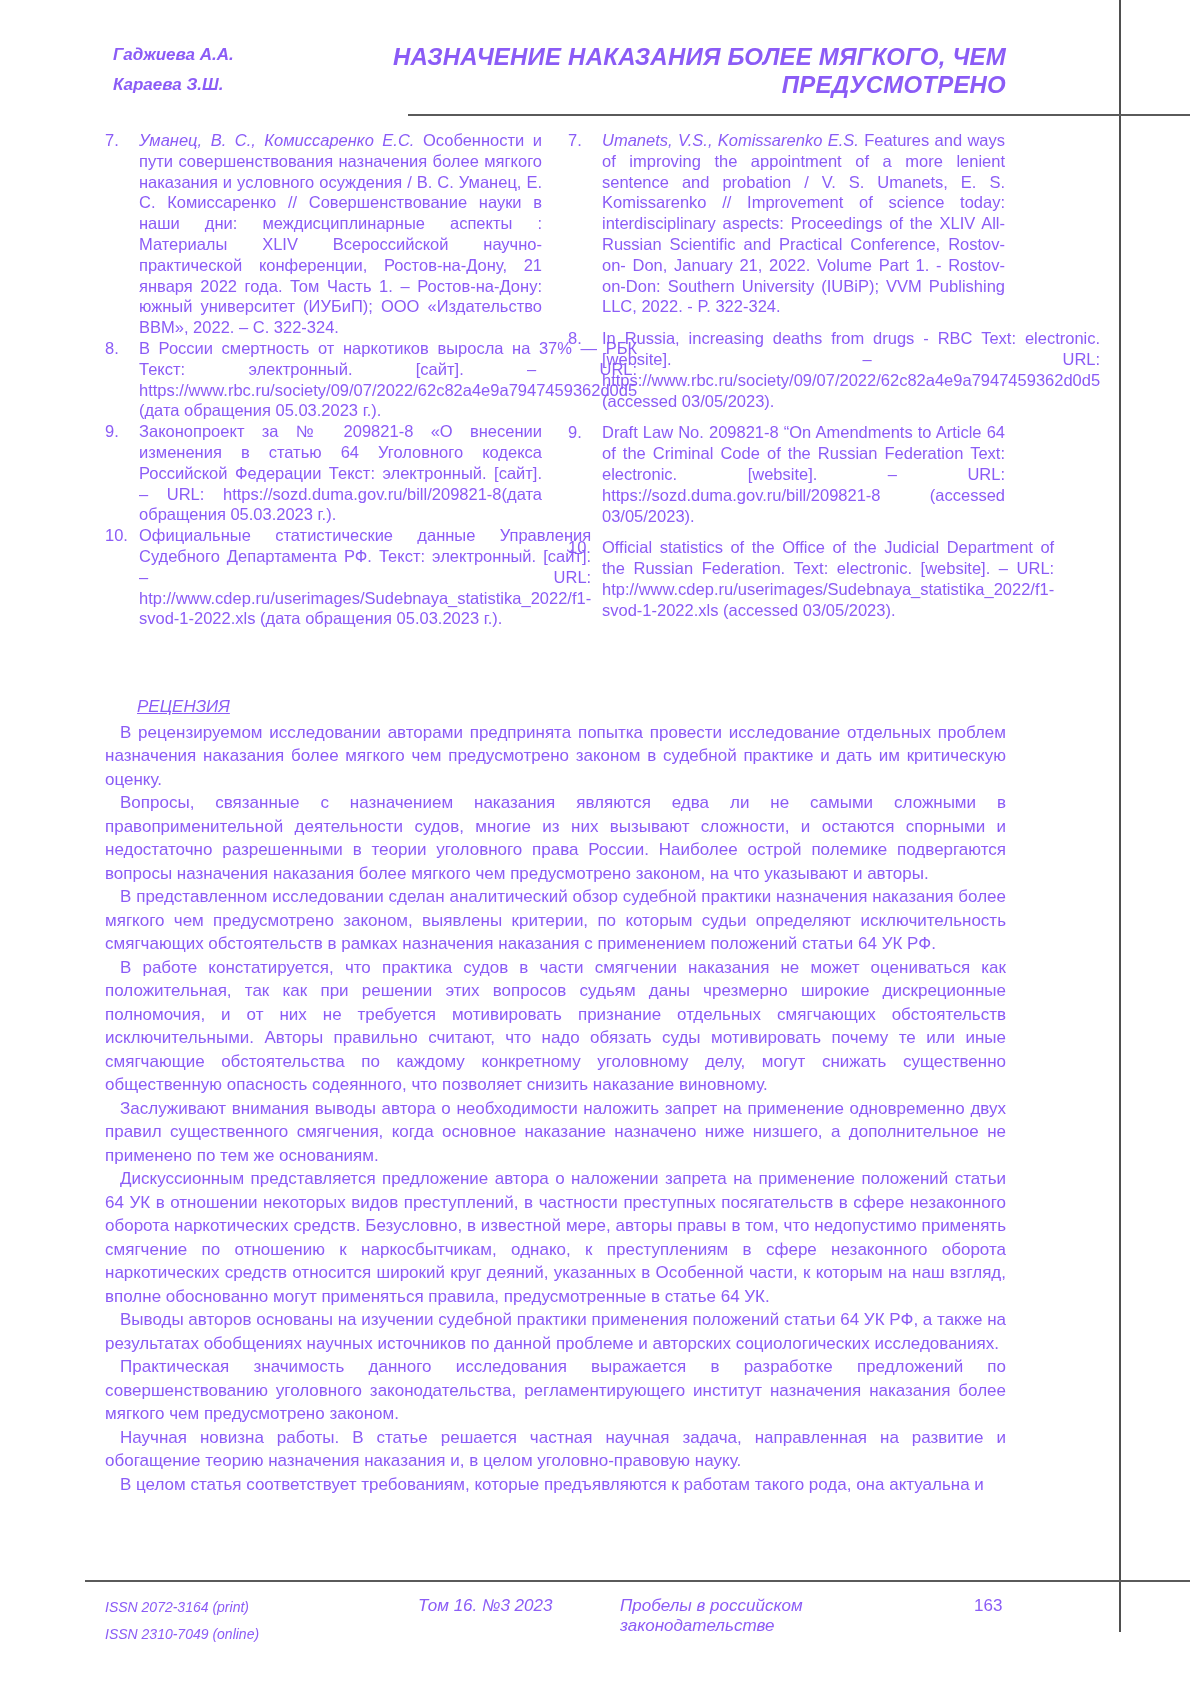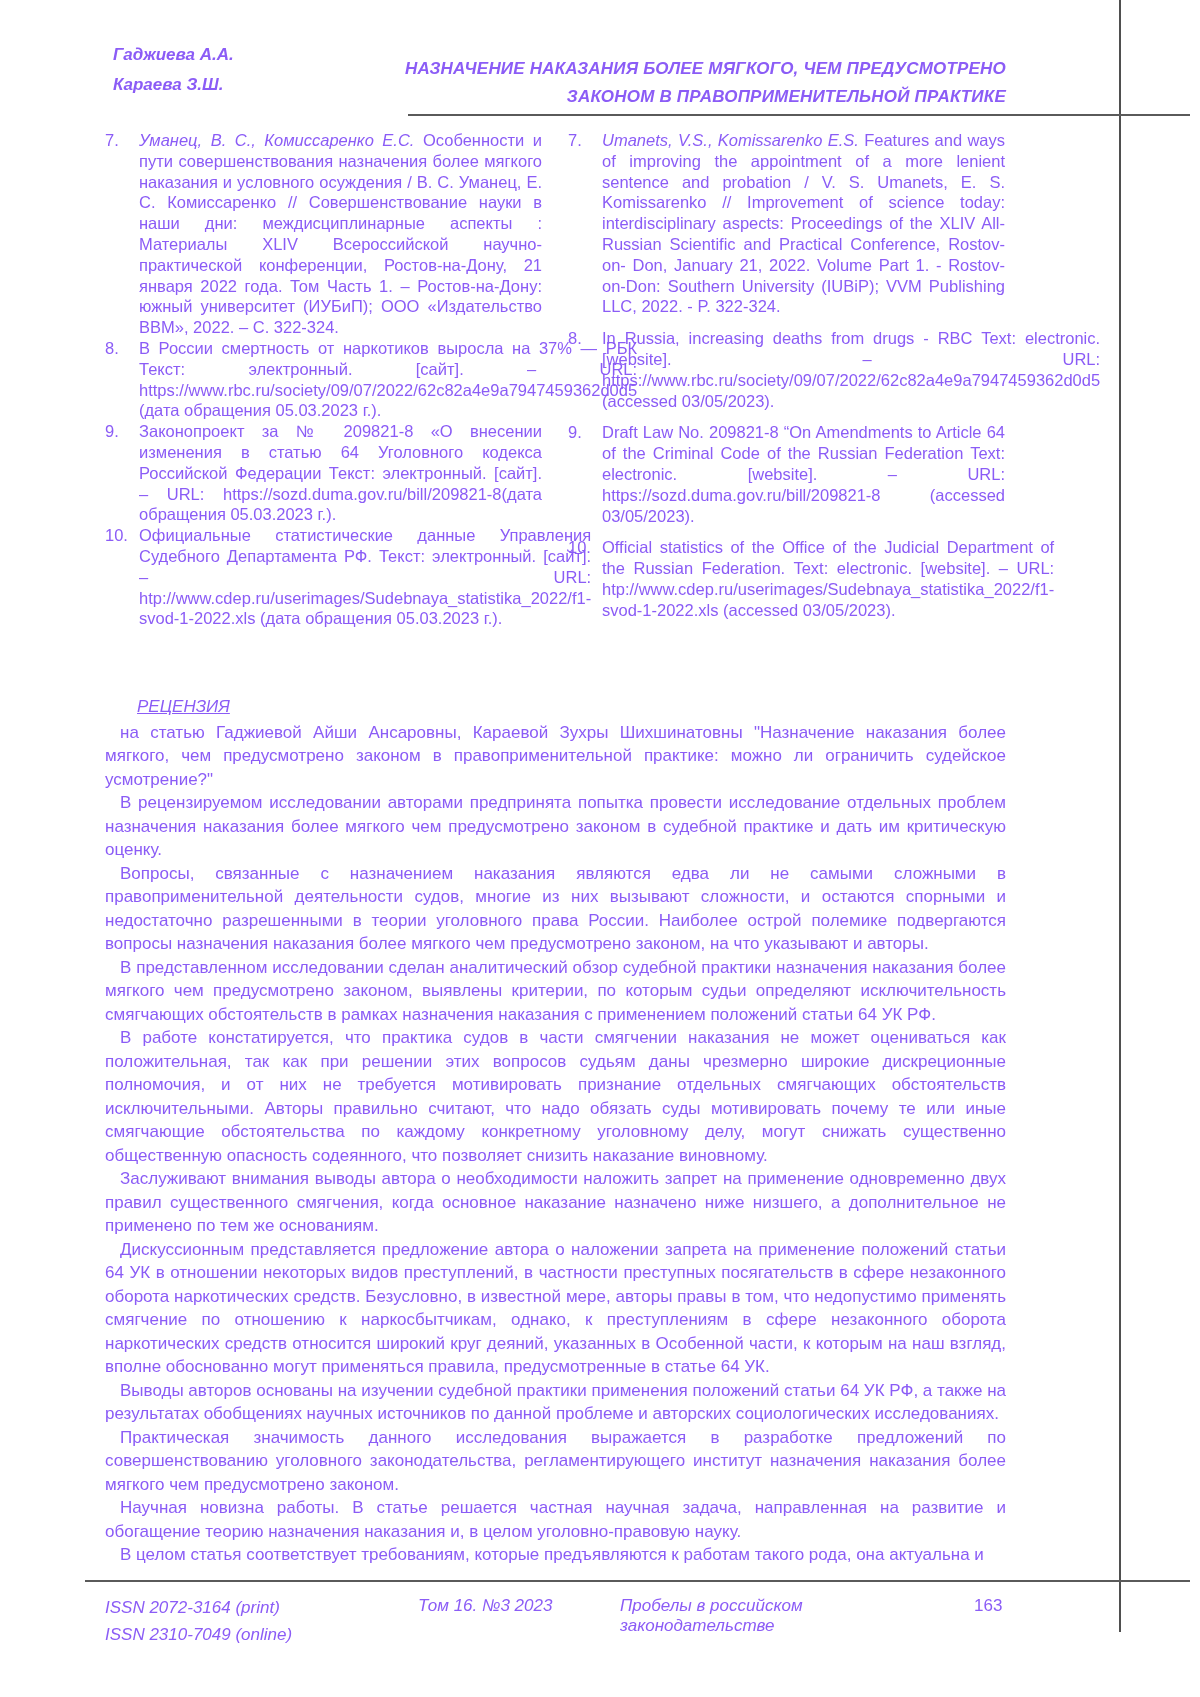--- a/index.html
+++ b/index.html
@@ -12,59 +12,58 @@
     overflow:hidden;
   }
   
   .vrule{position:absolute;left:1119px;top:0;width:2px;height:1632px;background:#4f4f4f;}
   .header-rule{position:absolute;left:408px;top:114px;width:782px;height:2px;background:#5a5a5a;}
   .footer-rule{position:absolute;left:85px;top:1580px;width:1105px;height:2px;background:#5a5a5a;}
 
   
   .authors{position:absolute;left:113px;top:40px;font-size:17px;font-weight:bold;font-style:italic;line-height:30px;}
   .doc-title{position:absolute;left:330px;top:43px;width:676px;text-align:right;
-    font-size:17px;font-weight:bold;font-style:italic;line-height:28px;letter-spacing:0.2px;margin-top:12px;}
+    font-size:24px;font-weight:bold;font-style:italic;line-height:28px;letter-spacing:0.2px;}
 
   
   .refs{position:absolute;left:105px;top:130px;width:901px;display:flex;}
   .col{width:437px;}
   .col-left{margin-right:26px;}
   .ref{display:flex;font-size:16.5px;line-height:20.8px;}
   .col-right .ref{margin-bottom:11px;}
   .ref-num{width:34px;flex-shrink:0;}
   .ref-body{flex:1;text-align:justify;overflow-wrap:break-word;}
   .ref-authors{font-style:italic;}
 
   
   .review{position:absolute;left:105px;top:695px;width:901px;font-size:17px;line-height:23.5px;}
   .review-heading{font-style:italic;text-decoration:underline;margin:0 0 2px 32px;font-size:17px;}
   .review p{margin:0;text-align:justify;text-indent:15px;}
 
   
-  .footer-issn{position:absolute;left:105px;top:1594px;font-style:italic;font-size:17px;line-height:27px;}
+  .footer-issn{position:absolute;left:105px;top:1594px;font-style:italic;font-size:14px;line-height:27px;}
   .footer-volume{position:absolute;left:418px;top:1596px;font-style:italic;font-size:17px;}
   .footer-journal{position:absolute;left:620px;top:1596px;width:340px;text-align:left;font-style:italic;font-size:17px;}
   .footer-page{position:absolute;left:974px;top:1596px;font-size:17px;}
 </style>
 </head>
 <body>
 
 <div class="page">
 
   <div class="vrule"></div>
   <div class="header-rule"></div>
 
   <div class="authors">
     <div>Гаджиева А.А.</div>
     <div>Караева З.Ш.</div>
   </div>
 
   <div class="doc-title">
     <div>НАЗНАЧЕНИЕ НАКАЗАНИЯ БОЛЕЕ МЯГКОГО, ЧЕМ ПРЕДУСМОТРЕНО</div>
-    <div>ЗАКОНОМ В ПРАВОПРИМЕНИТЕЛЬНОЙ ПРАКТИКЕ</div>
   </div>
 
   <div class="refs">
     <div class="col col-left">
       <div class="ref">
         <span class="ref-num">7.</span>
         <span class="ref-body"><span class="ref-authors">Уманец, В. С., Комиссаренко Е.С.</span><span> Особенности и пути совершенствования назначения более мягкого наказания и условного осуждения / В. С. Уманец, Е. С. Комиссаренко // Совершенствование науки в наши дни: междисциплинарные аспекты : Материалы XLIV Всероссийской научно-практической конференции, Ростов-на-Дону, 21 января 2022 года. Том Часть 1. – Ростов-на-Дону: южный университет (ИУБиП); ООО «Издательство ВВМ», 2022. – С. 322-324.</span></span>
       </div>
       <div class="ref">
         <span class="ref-num">8.</span>
@@ -94,21 +93,20 @@
       </div>
       <div class="ref">
         <span class="ref-num">10.</span>
         <span class="ref-body"><span class="ref-authors"></span><span>Official statistics of the Office of the Judicial Department of the Russian Federation. Text: electronic. [website]. – URL: htp://www.cdep.ru/userimages/Sudebnaya_statistika_2022/f1-svod-1-2022.xls (accessed 03/05/2023).</span></span>
       </div>
     </div>
   </div>
 
   <div class="review">
     <div class="review-heading">РЕЦЕНЗИЯ</div>
-    <p>на статью Гаджиевой Айши Ансаровны, Караевой Зухры Шихшинатовны "Назначение наказания более мягкого, чем предусмотрено законом в правоприменительной практике: можно ли ограничить судейское усмотрение?"</p>
     <p>В рецензируемом исследовании авторами предпринята попытка провести исследование отдельных проблем назначения наказания более мягкого чем предусмотрено законом в судебной практике и дать им критическую оценку.</p>
     <p>Вопросы, связанные с назначением наказания являются едва ли не самыми сложными в правоприменительной деятельности судов, многие из них вызывают сложности, и остаются спорными и недостаточно разрешенными в теории уголовного права России. Наиболее острой полемике подвергаются вопросы назначения наказания более мягкого чем предусмотрено законом, на что указывают и авторы.</p>
     <p>В представленном исследовании сделан аналитический обзор судебной практики назначения наказания более мягкого чем предусмотрено законом, выявлены критерии, по которым судьи определяют исключительность смягчающих обстоятельств в рамках назначения наказания с применением положений статьи 64 УК РФ.</p>
     <p>В работе констатируется, что практика судов в части смягчении наказания не может оцениваться как положительная, так как при решении этих вопросов судьям даны чрезмерно широкие дискреционные полномочия, и от них не требуется мотивировать признание отдельных смягчающих обстоятельств исключительными. Авторы правильно считают, что надо обязать суды мотивировать почему те или иные смягчающие обстоятельства по каждому конкретному уголовному делу, могут снижать существенно общественную опасность содеянного, что позволяет снизить наказание виновному.</p>
     <p>Заслуживают внимания выводы автора о необходимости наложить запрет на применение одновременно двух правил существенного смягчения, когда основное наказание назначено ниже низшего, а дополнительное не применено по тем же основаниям.</p>
     <p>Дискуссионным представляется предложение автора о наложении запрета на применение положений статьи 64 УК в отношении некоторых видов преступлений, в частности преступных посягательств в сфере незаконного оборота наркотических средств. Безусловно, в известной мере, авторы правы в том, что недопустимо применять смягчение по отношению к наркосбытчикам, однако, к преступлениям в сфере незаконного оборота наркотических средств относится широкий круг деяний, указанных в Особенной части, к которым на наш взгляд, вполне обоснованно могут применяться правила, предусмотренные в статье 64 УК.</p>
     <p>Выводы авторов основаны на изучении судебной практики применения положений статьи 64 УК РФ, а также на результатах обобщениях научных источников по данной проблеме и авторских социологических исследованиях.</p>
     <p>Практическая значимость данного исследования выражается в разработке предложений по совершенствованию уголовного законодательства, регламентирующего институт назначения наказания более мягкого чем предусмотрено законом.</p>
     <p>Научная новизна работы. В статье решается частная научная задача, направленная на развитие и обогащение теорию назначения наказания и, в целом уголовно-правовую науку.</p>
     <p>В целом статья соответствует требованиям, которые предъявляются к работам такого рода, она актуальна и</p>

